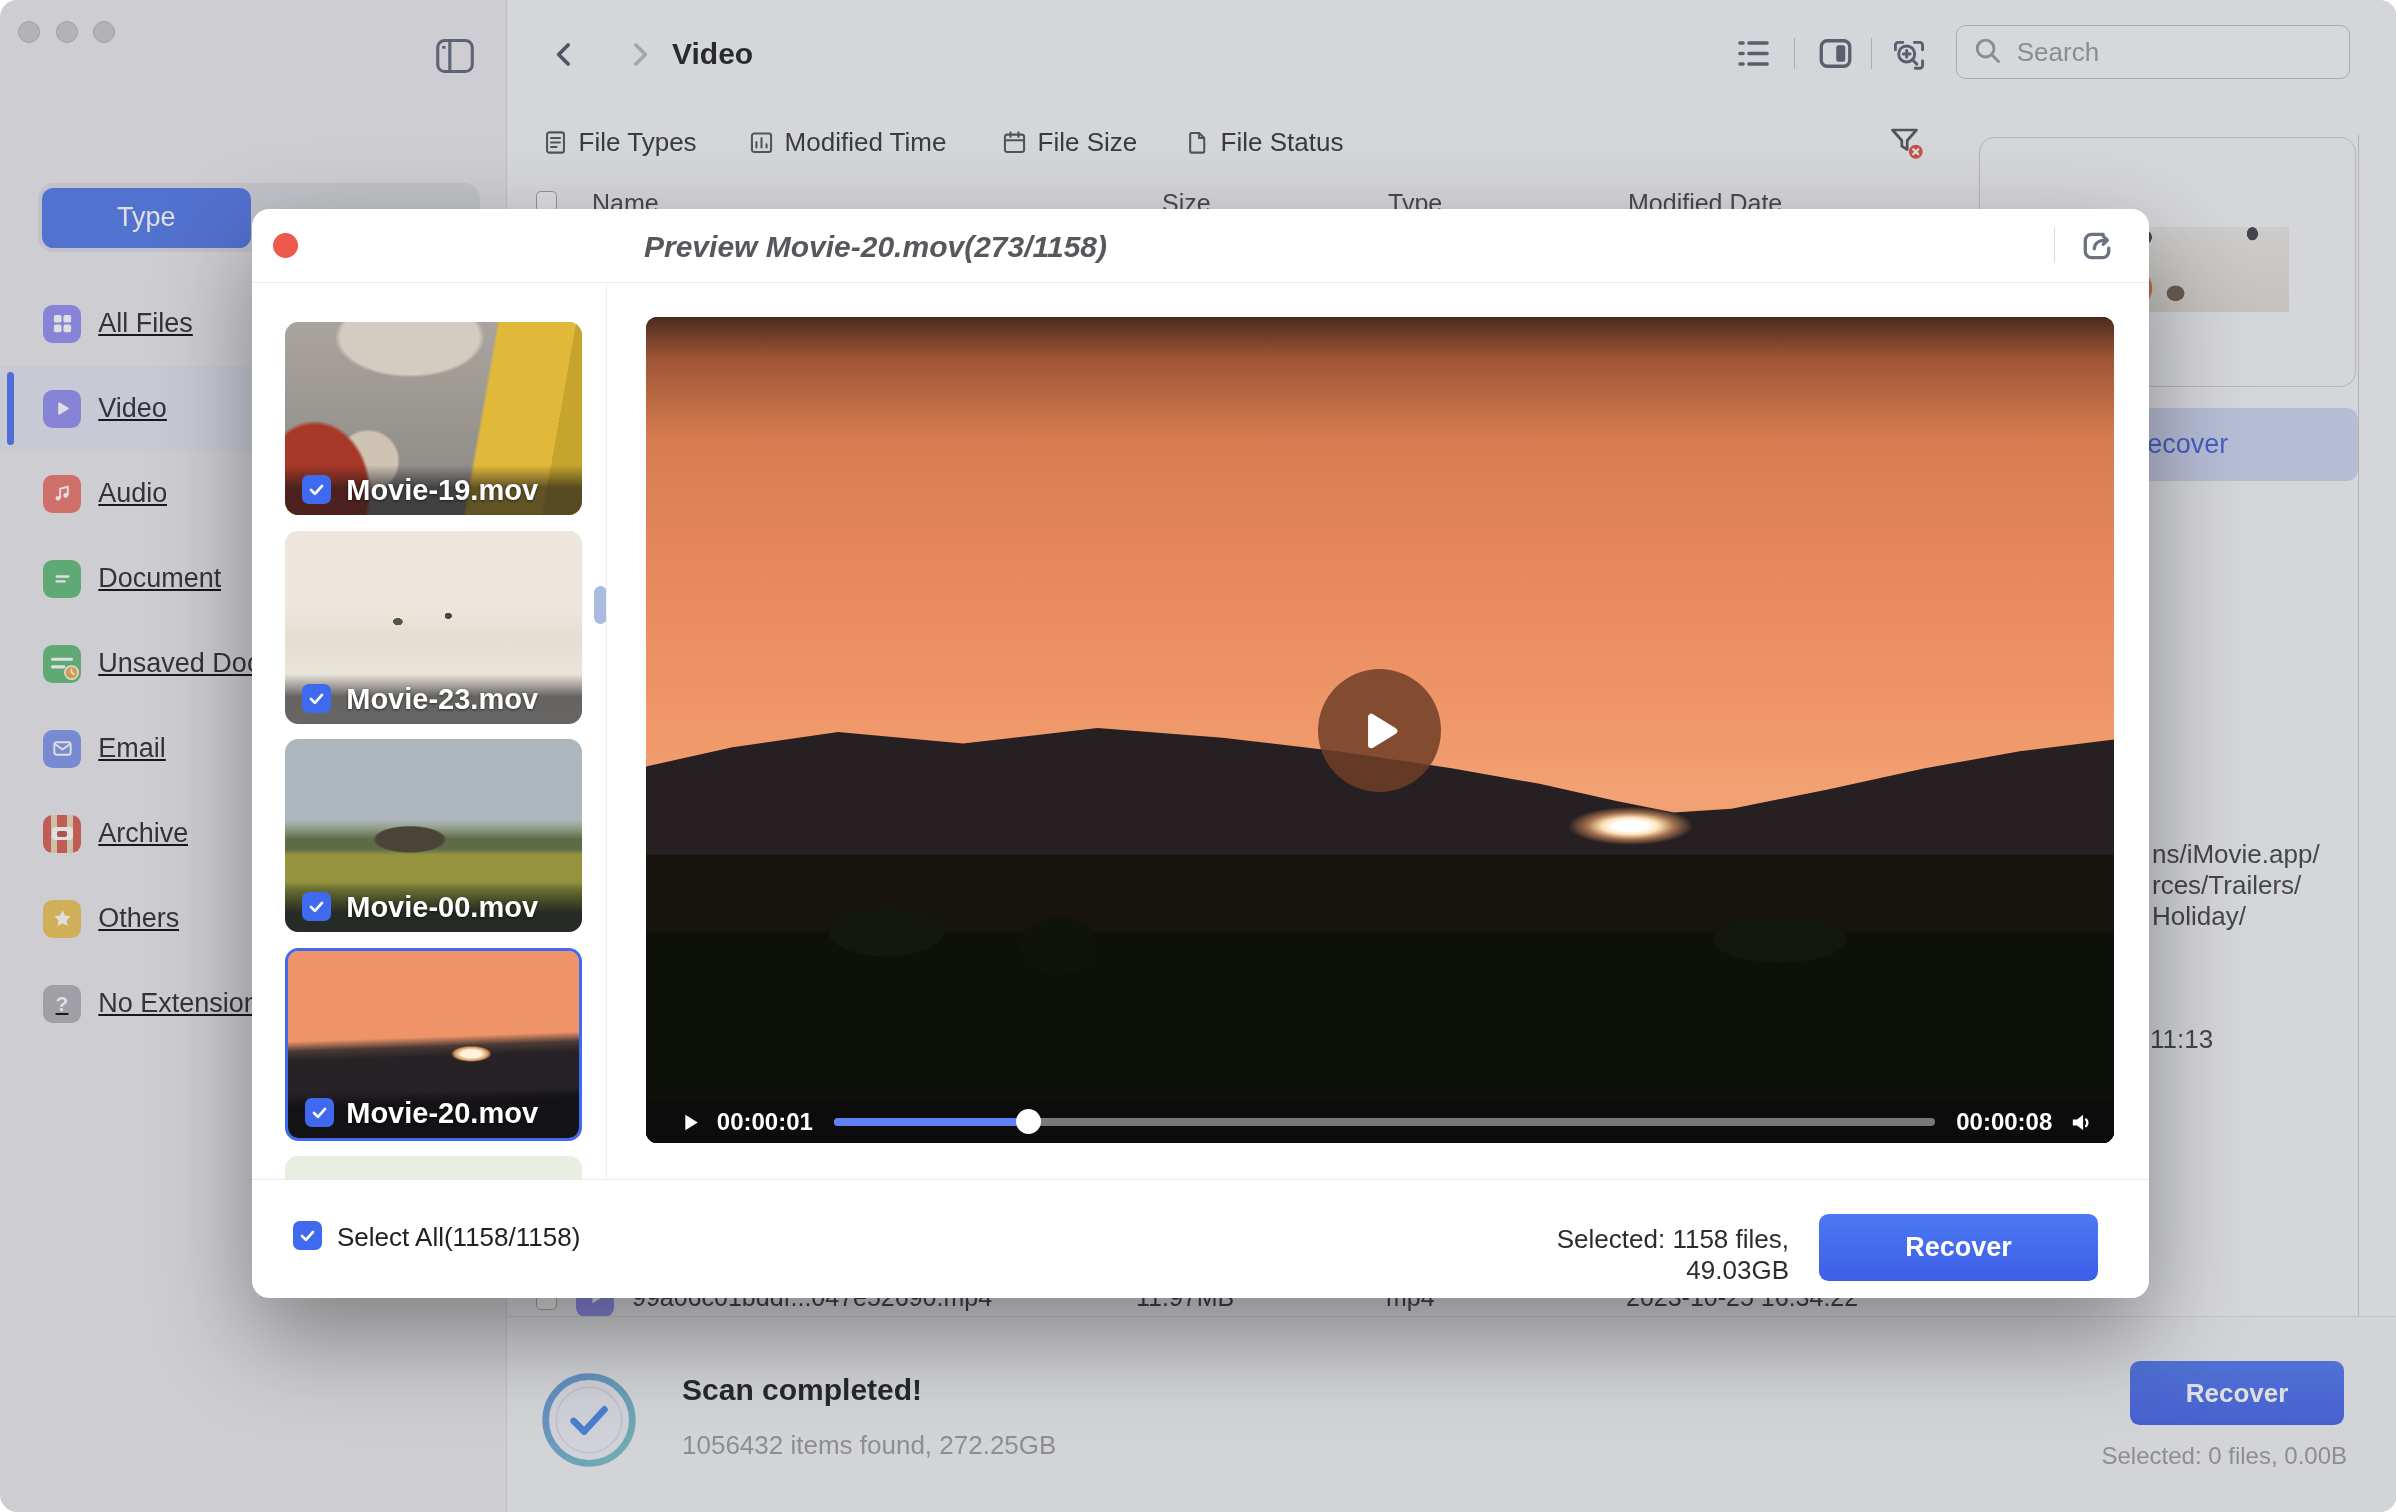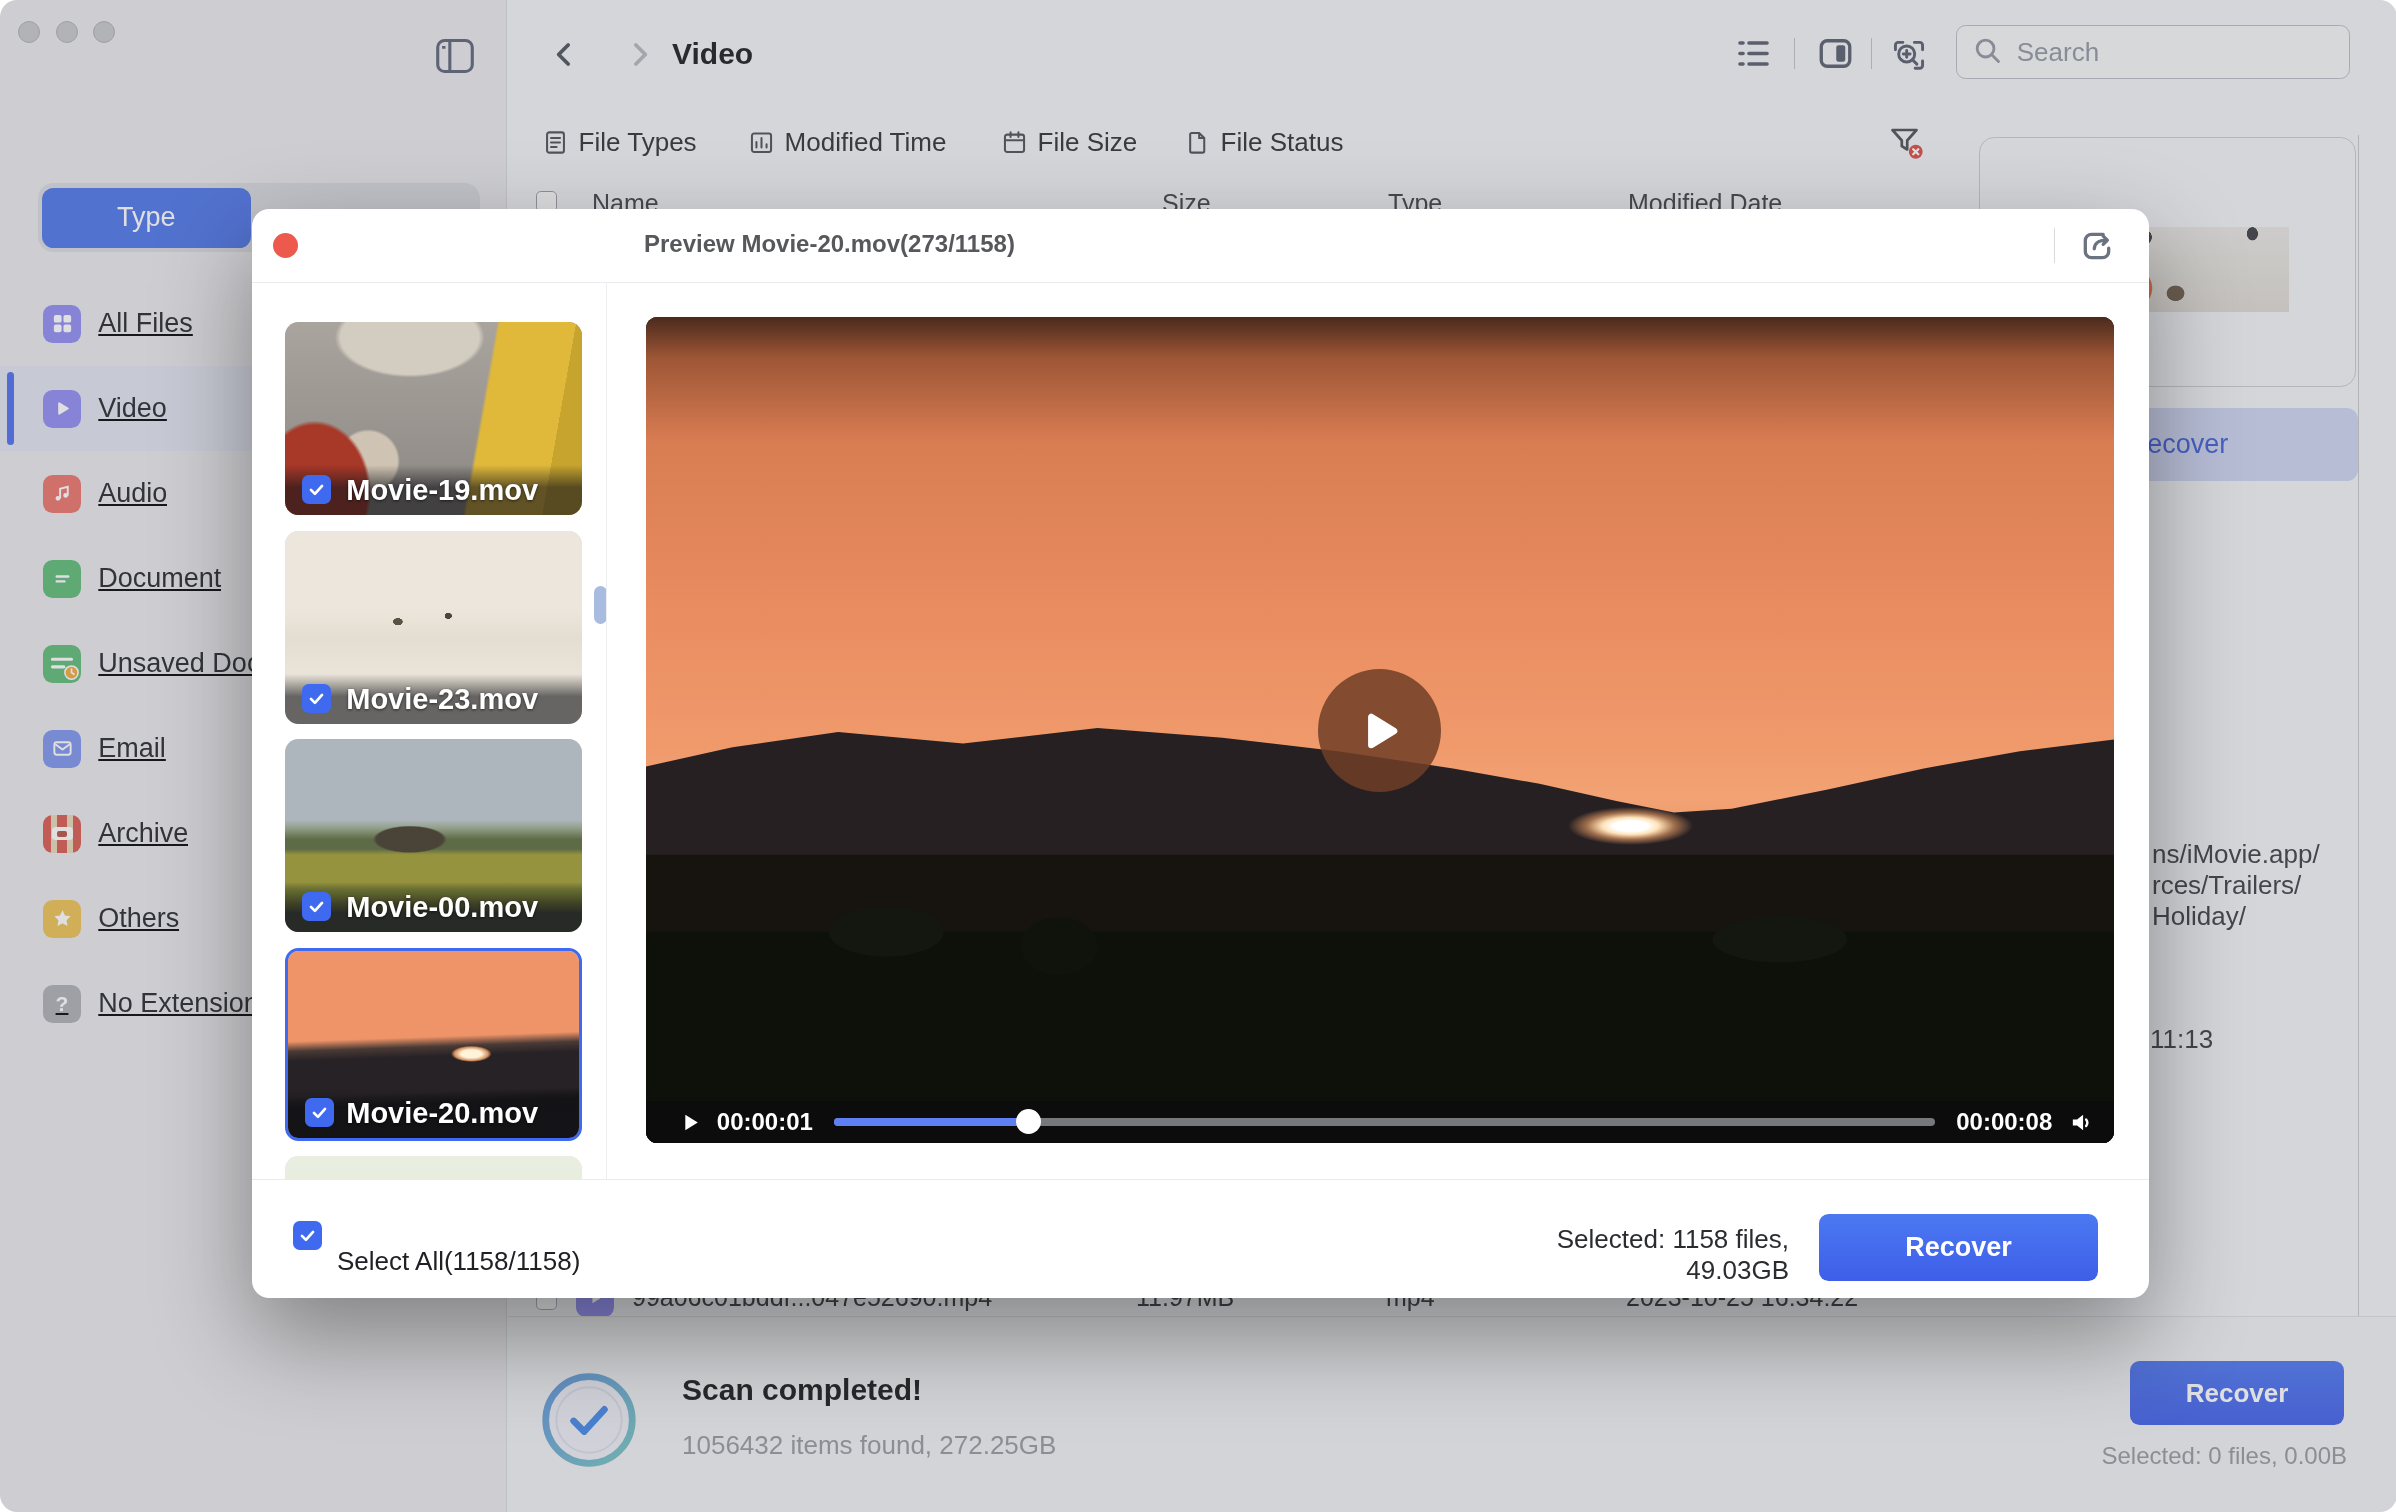--- a/index.html
+++ b/index.html
@@ -83,21 +83,21 @@
   .ringwrap{position:absolute;left:32px;top:53px;}
   .st-title{position:absolute;left:175px;top:56px;font-size:30px;font-weight:700;color:#141517;}
   .st-sub{position:absolute;left:175px;top:113px;font-size:26px;color:#97989d;}
   .st-recover{position:absolute;left:1623px;top:44px;width:214px;height:64px;border-radius:9.6px;background:linear-gradient(180deg,#4a74f0,#3d5de8);color:#fff;font-size:26px;font-weight:600;display:flex;align-items:center;justify-content:center;}
   .st-sel{position:absolute;left:1499px;top:125px;width:341px;text-align:right;font-size:24px;color:#96979c;}
 
   
   .modal{position:absolute;left:252px;top:209px;width:1897px;height:1089px;background:#fff;border-radius:17.3px;z-index:60;box-shadow:0 38px 96px rgba(0,0,0,.38);}
   .mhead{position:absolute;left:0;top:0;width:1897px;height:74px;border-bottom:1px solid #ebecef;}
   .mclose{position:absolute;left:21px;top:24px;width:25px;height:25px;border-radius:50%;background:#ed594c;}
-  .mtitle{position:absolute;left:392px;top:21px;font-size:24px;font-weight:600;color:#57585c;}
+  .mtitle{position:absolute;left:392px;top:21px;font-size:30px;font-weight:600;color:#57585c;font-style:italic;}
   .mexp-div{position:absolute;left:1802px;top:19px;width:1px;height:35px;background:#d9dade;}
   .mexport{position:absolute;left:1823px;top:15.4px;}
   .mcol{position:absolute;left:0;top:74px;width:355px;height:896px;border-right:1px solid #eceef1;overflow:hidden;}
   .card{position:absolute;left:33px;width:297px;height:193px;border-radius:13.4px;overflow:hidden;background:#ddd;}
   .card.sel{border:3.8px solid #3f6af0;}
   .timg{position:absolute;inset:0;}
   .t1{background:
       radial-gradient(91px 115px at 10% 88%,#a83828 0 58%,transparent 62%),
       radial-gradient(58px 58px at 28% 72%,#cfc4b4 0 50%,transparent 55%),
       linear-gradient(100deg,transparent 0 64%,#e0b93a 65% 88%,#c6a42e 88%),
@@ -126,21 +126,21 @@
   .vplay{position:absolute;left:672px;top:352px;width:123px;height:123px;border-radius:50%;background:rgba(112,62,38,.85);display:flex;align-items:center;justify-content:center;}
   .controls{position:absolute;left:0;bottom:0;width:100%;height:42px;background:rgba(12,12,14,.78);display:flex;align-items:center;padding-left:17px;}
   .ctime{color:#fff;font-size:24px;font-weight:600;}
   .ct1{margin-left:13.4px;}
   .track{position:relative;flex:1;height:8.6px;border-radius:4.8px;background:#77787c;margin:0 21px;}
   .tfill{position:absolute;left:0;top:0;height:8.6px;border-radius:4.8px;background:#5f80f2;}
   .knob{position:absolute;top:-8.6px;width:25px;height:25px;border-radius:50%;background:#fff;margin-left:-12.5px;}
   .ct2{margin-right:15.4px;}
   .mfoot{position:absolute;left:0;top:970px;width:1897px;height:119px;border-top:1px solid #e9eaee;}
   .sa-cbx{position:absolute;left:41px;top:41px;}
-  .sa-label{position:absolute;left:85px;top:42px;font-size:26px;color:#202124;font-weight:500;margin-top:24px;}
+  .sa-label{position:absolute;left:85px;top:42px;font-size:26px;color:#202124;font-weight:500;}
   .msel{position:absolute;left:1210px;top:44px;width:327px;text-align:right;font-size:26px;color:#2b2c30;}
   .mrecover{position:absolute;left:1567px;top:34px;width:279px;height:67px;border-radius:9.6px;background:linear-gradient(180deg,#4b79f2,#3e5ee8);color:#fff;font-size:27px;font-weight:600;display:flex;align-items:center;justify-content:center;}
 </style>
 </head>
 <body>
 
 <div class="stage">
 
   <div class="sidebar">
     <div class="tl r"></div>

